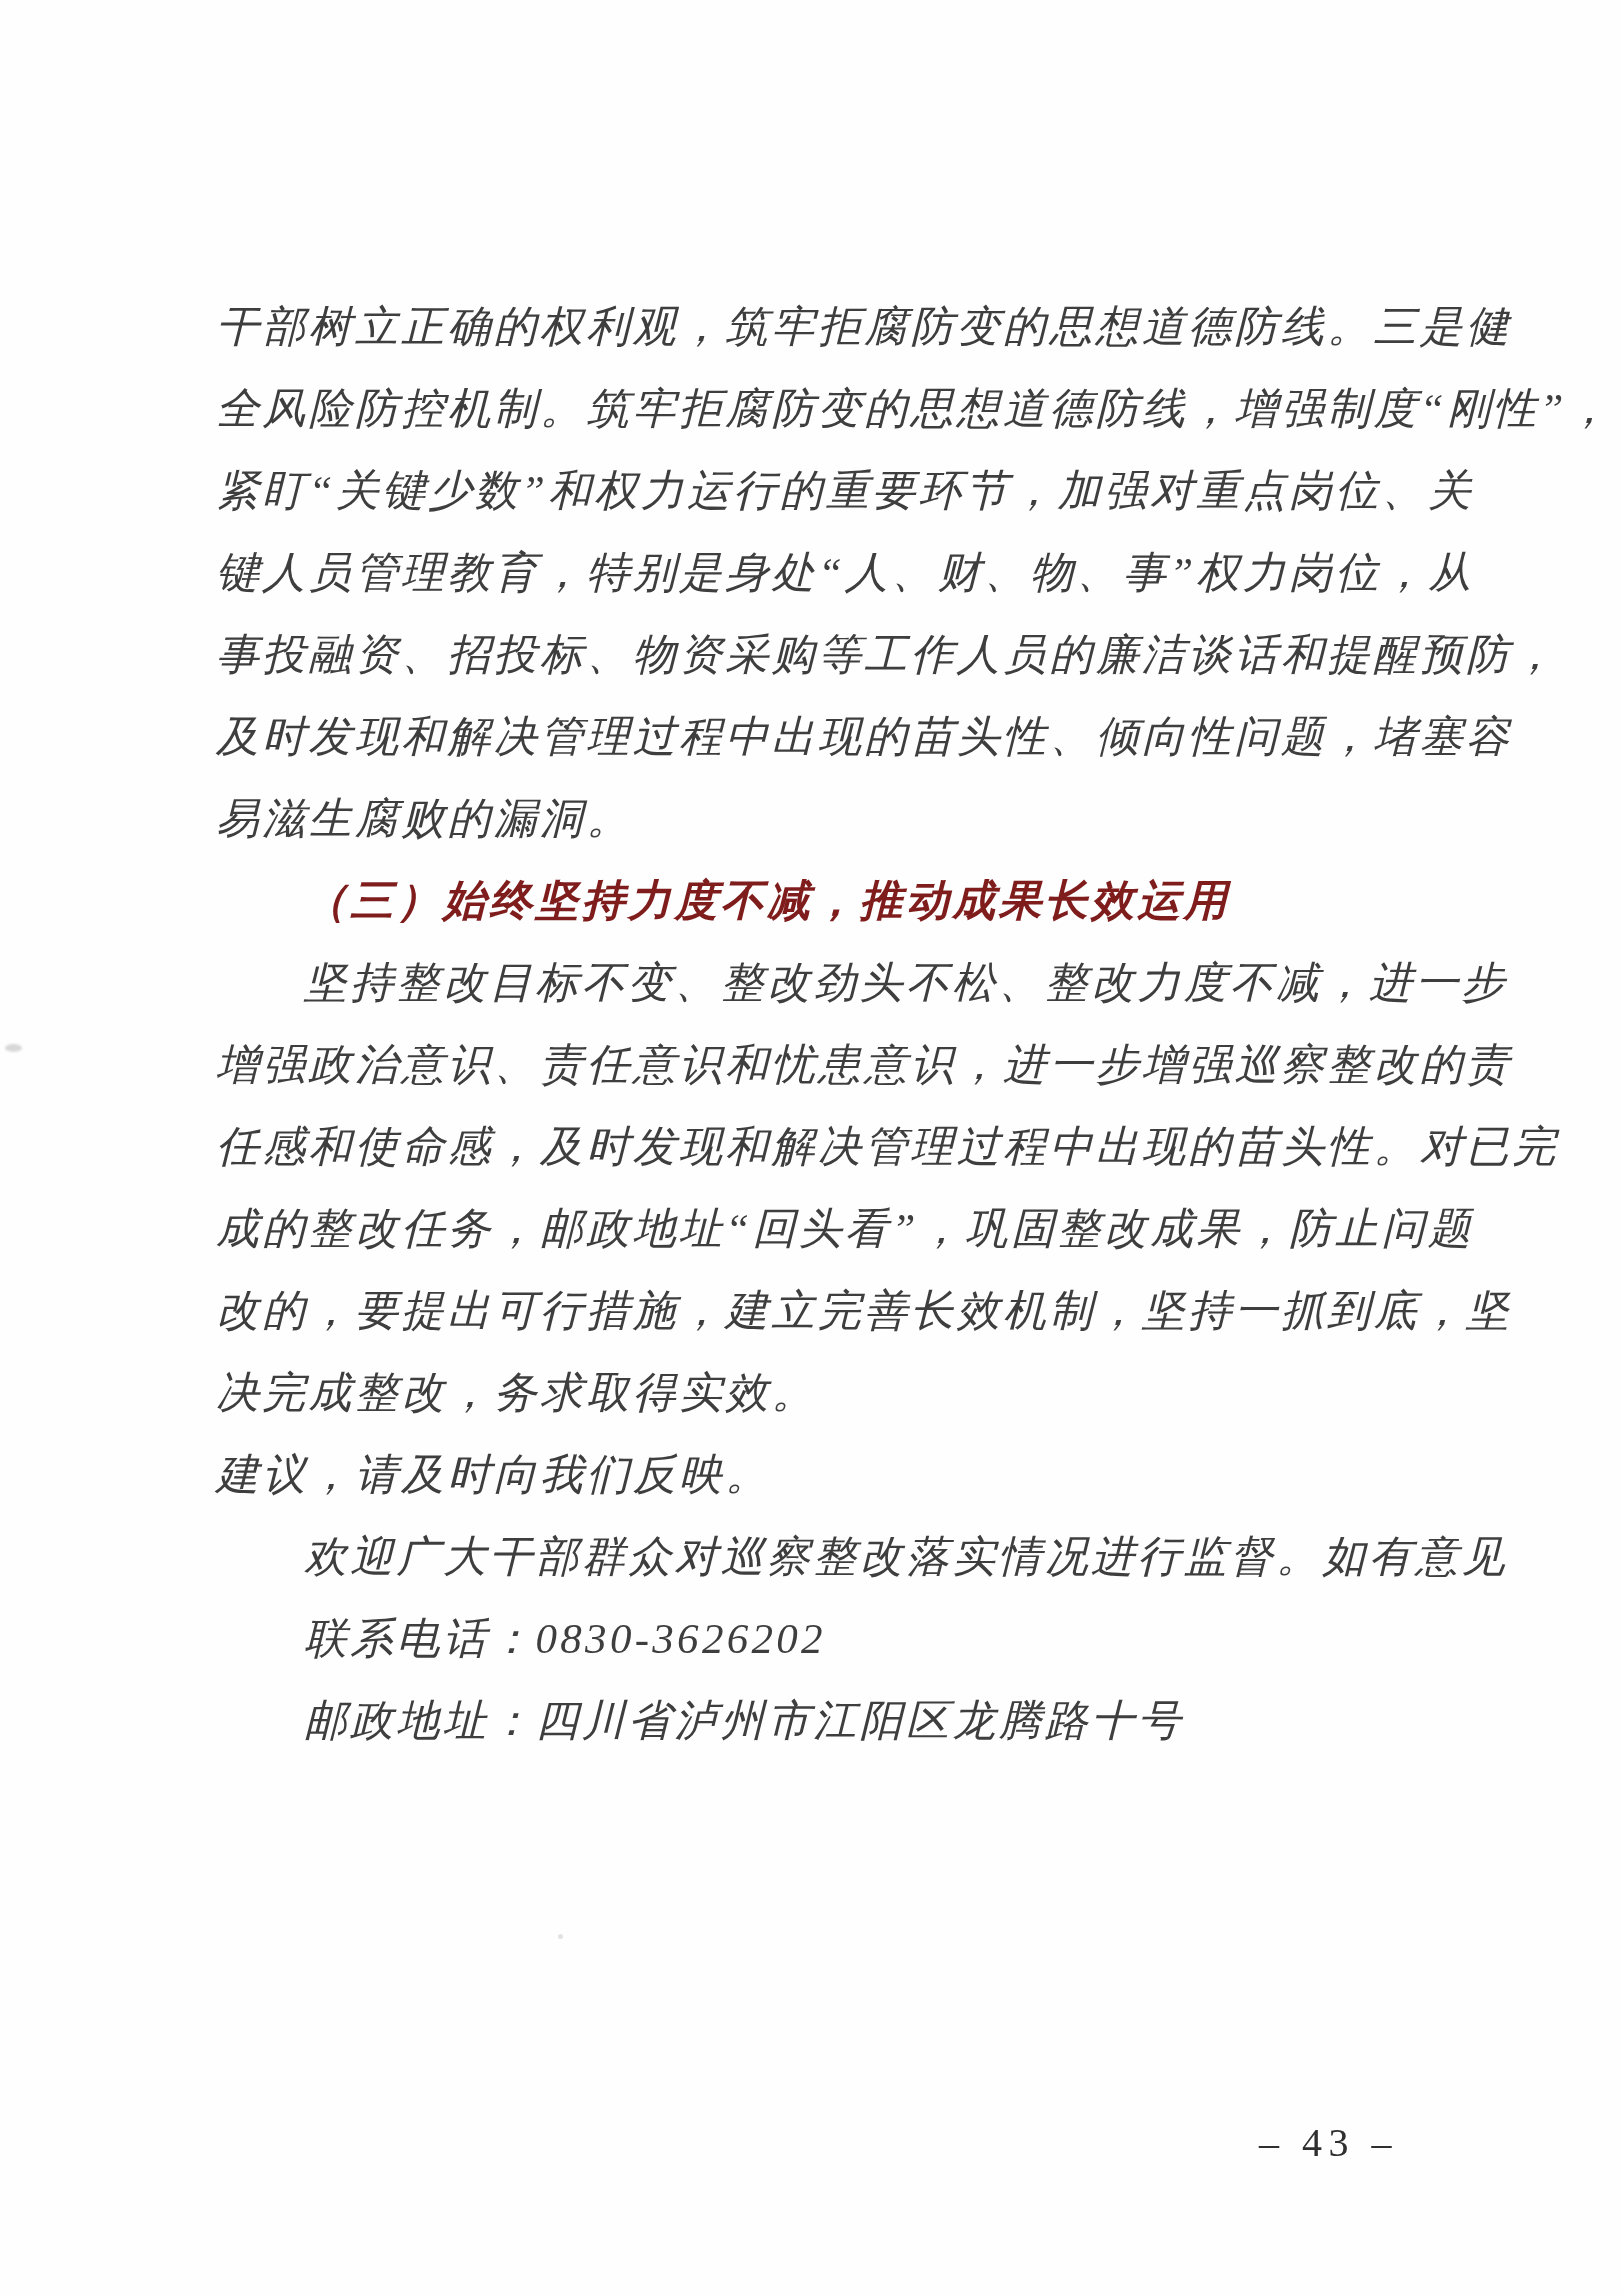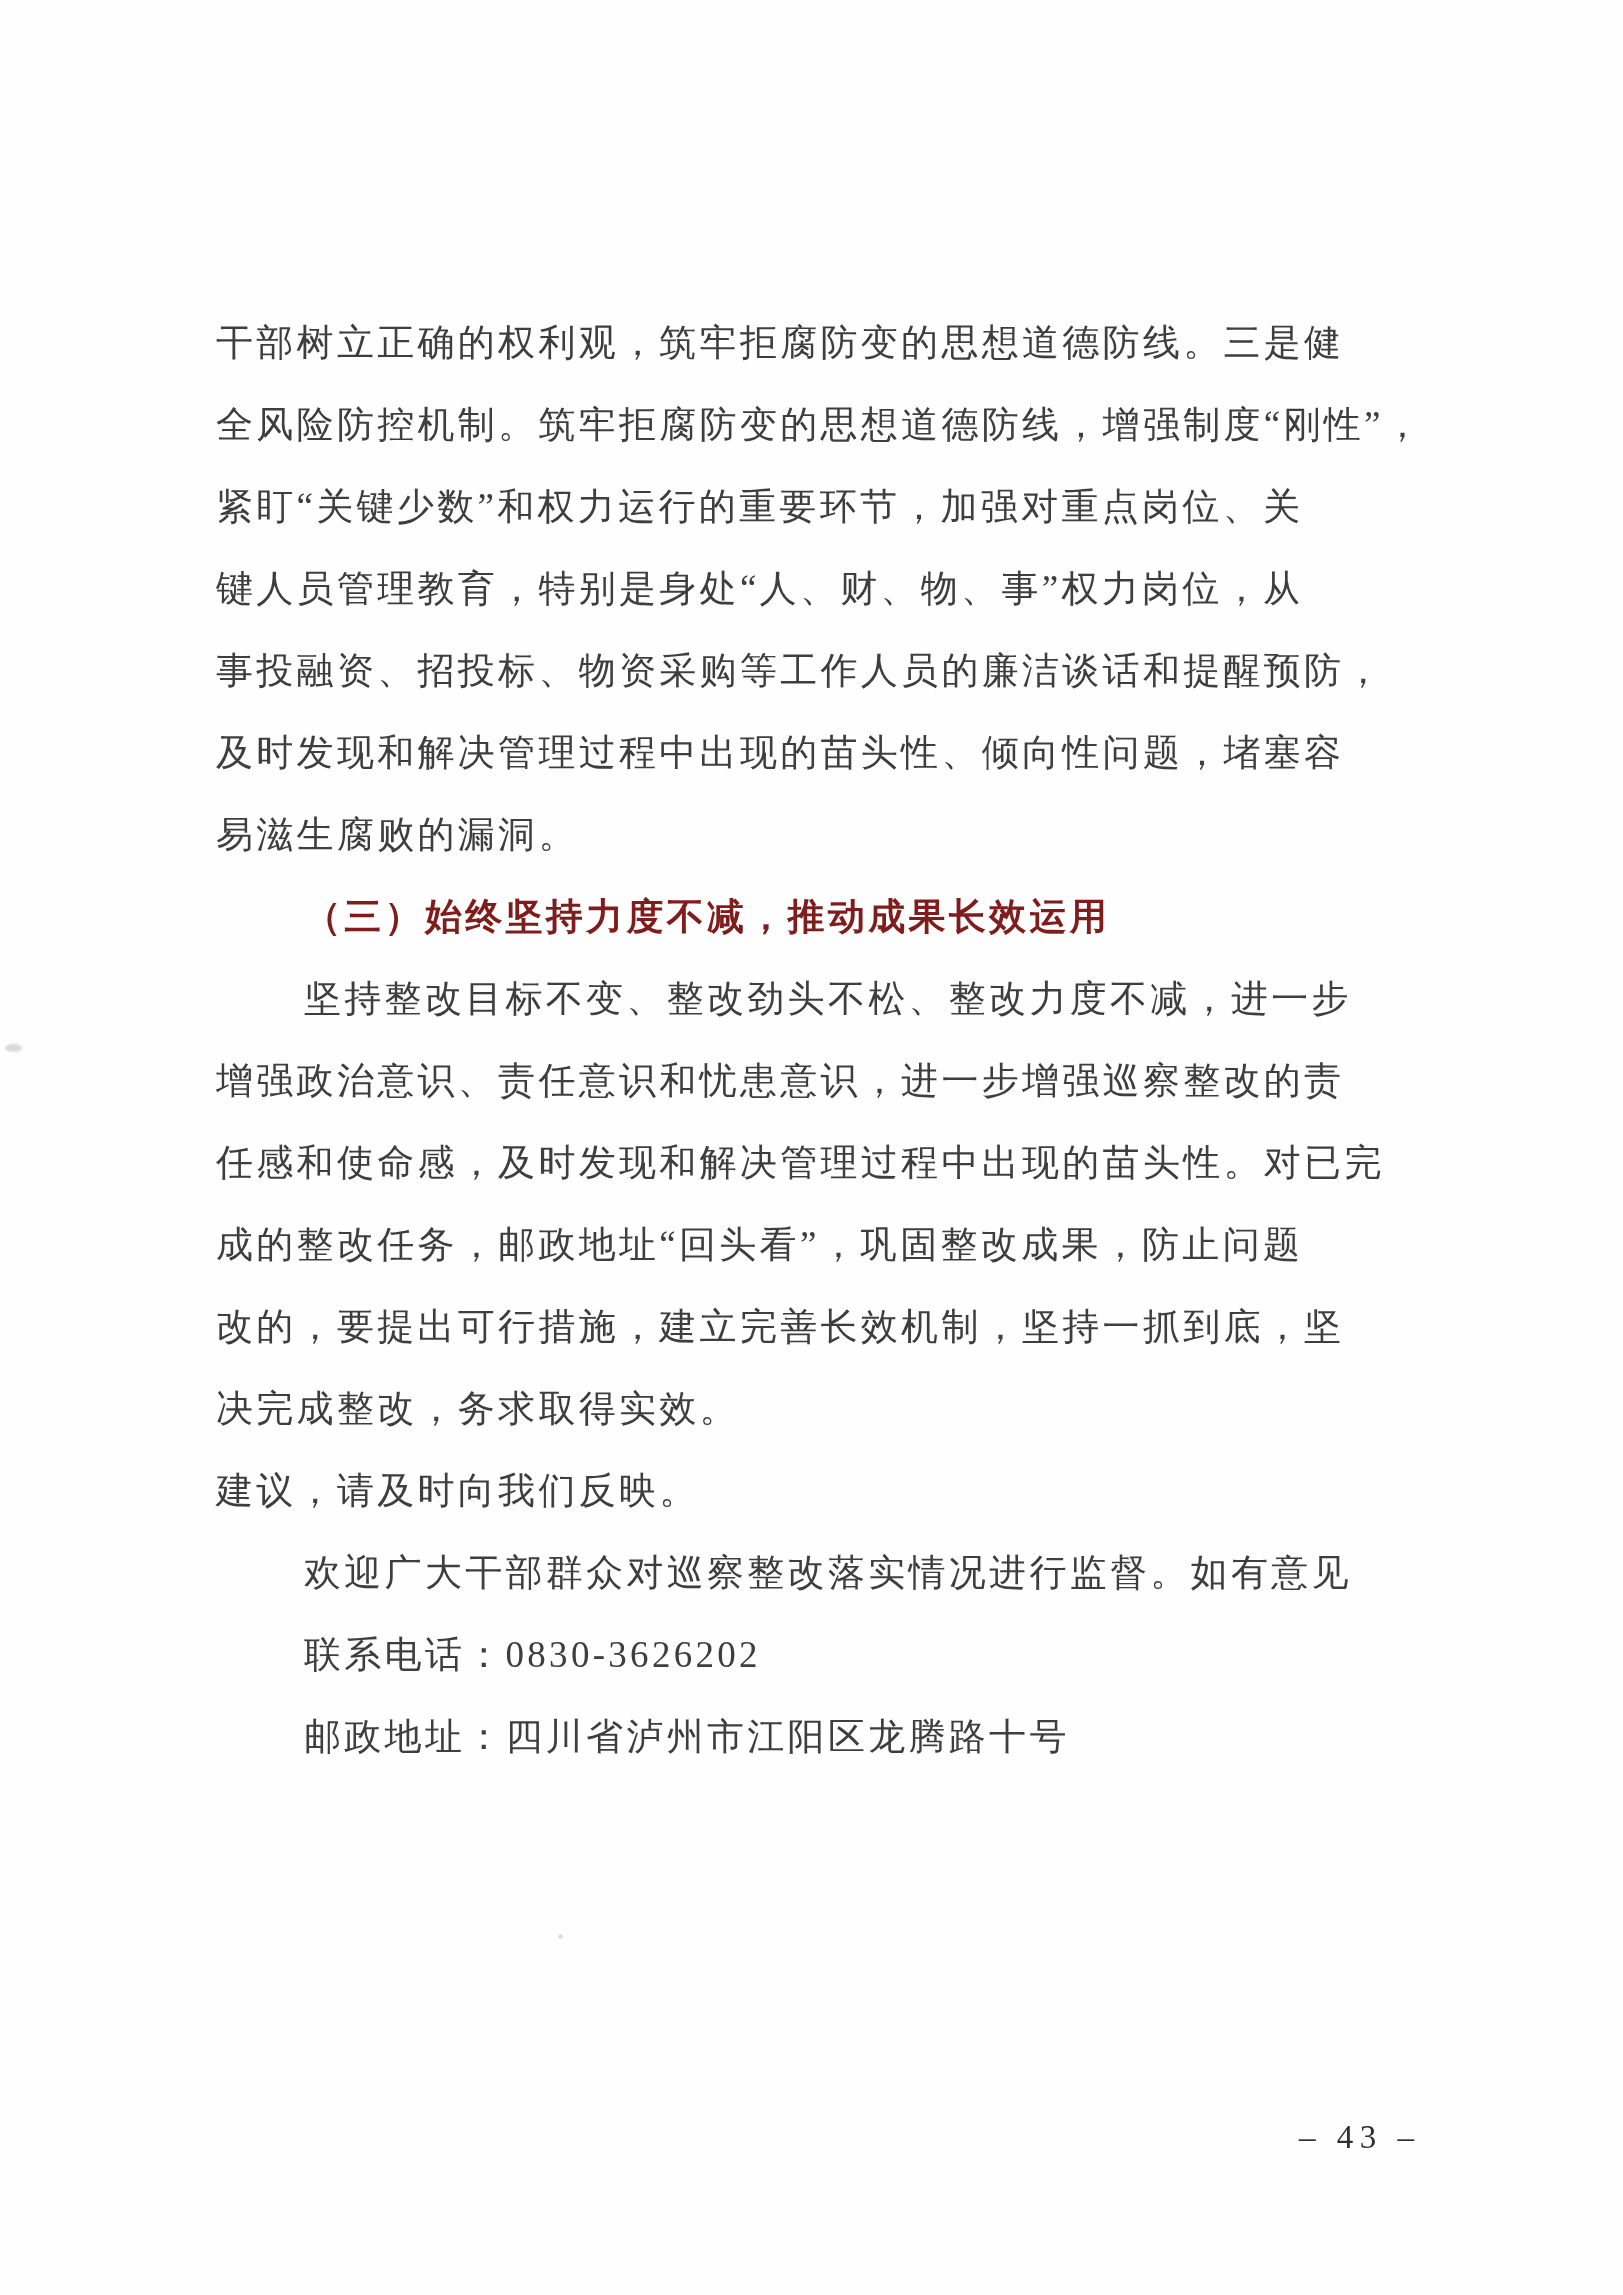--- a/index.html
+++ b/index.html
@@ -11,43 +11,44 @@
     position: relative;
     width: 1623px;
     height: 2295px;
     background: #fefefe;
     overflow: hidden;
     font-family: "Liberation Serif", "DejaVu Serif", serif;
   }
   .text-block {
     position: absolute;
     left: 216px;
-    top: 302px;
+    top: 286px;
     width: 1244px;
-    font-size: 37px;
+    font-size: 43px;
     line-height: 82px;
     letter-spacing: 3.3px;
     color: #3e3e3e;
+    font-style: italic;
   }
   .line {
     white-space: nowrap;
     height: 82px;
   }
   .indent {
     text-indent: 88px;
   }
   .heading {
     font-weight: bold;
     color: #7f1d1d;
   }
   .page-number {
     position: absolute;
-    left: 1299px;
+    left: 1259px;
     top: 2119px;
-    font-size: 33px;
+    font-size: 40px;
     letter-spacing: 6.5px;
     color: #2f2f2f;
     white-space: nowrap;
   }
   
   .artifact-1 {
     position: absolute;
     left: 5.2px;
     top: 1044px;
     width: 17px;

